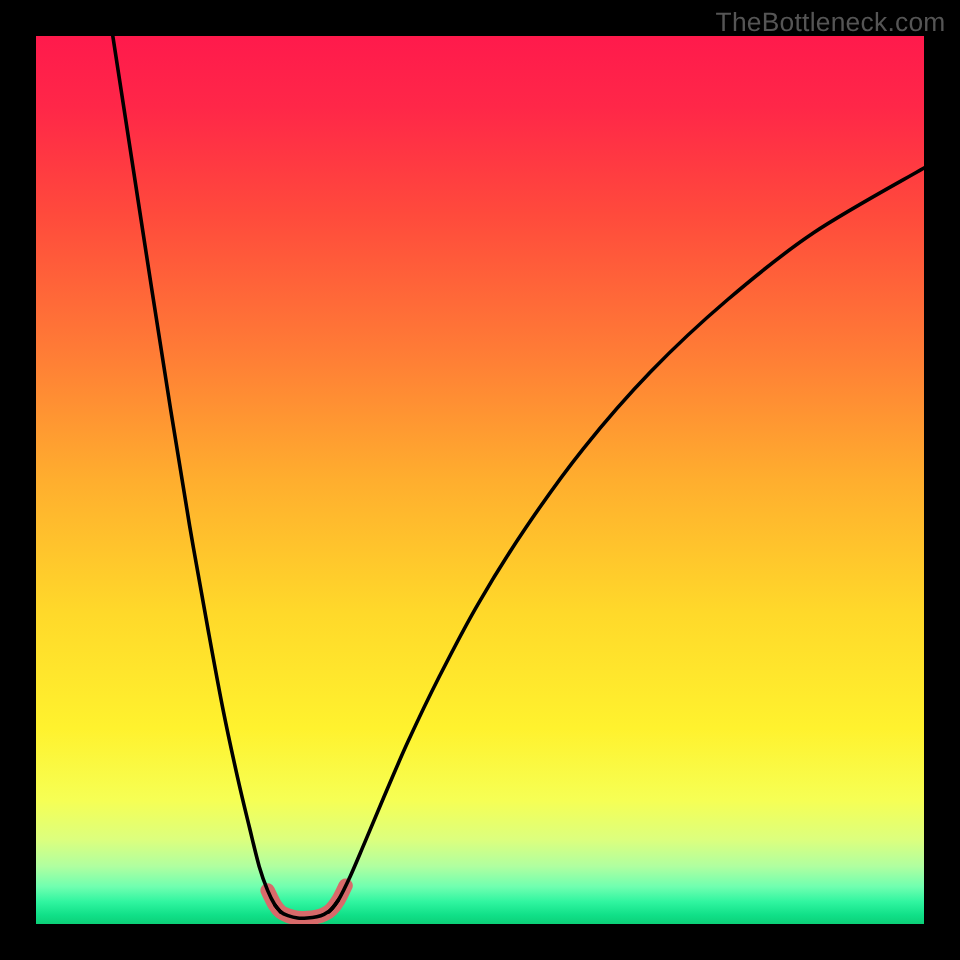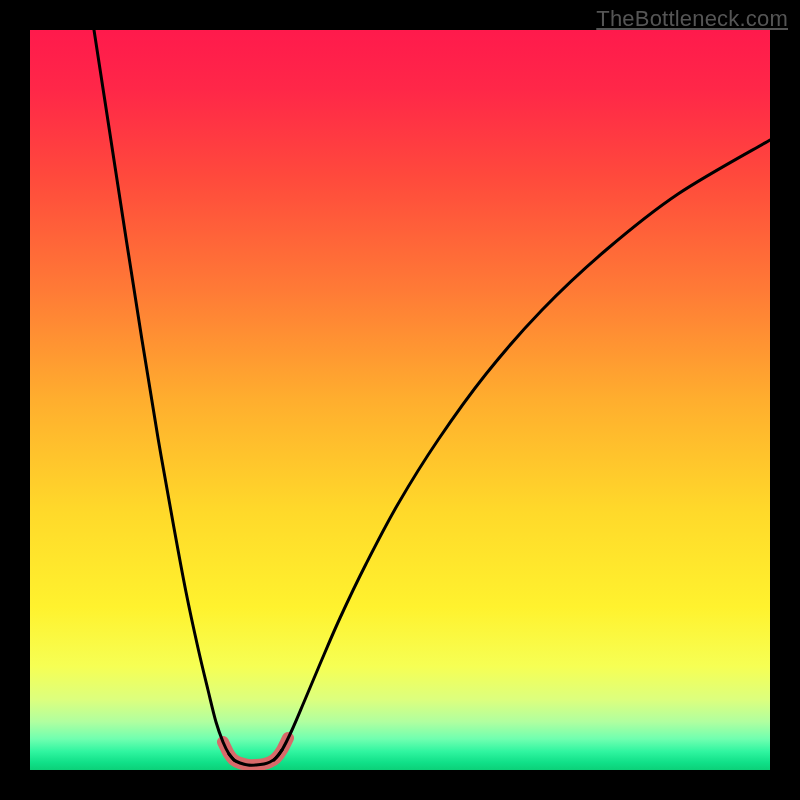--- a/index.html
+++ b/index.html
@@ -36,21 +36,20 @@
   }
   .watermark {
     position: absolute;
     top: 6px;
     right: 12px;
     color: #555;
     font-size: 22px;
     font-weight: 400;
     letter-spacing: 0.2px;
     user-select: none;
-    text-decoration: underline;
   }
 </style>
 </head>
 <body>
 
 <div class="watermark">TheBottleneck.com</div>
 
 <div class="frame">
   <svg class="gradient" viewBox="0 0 740 740" preserveAspectRatio="none">
     <defs>

